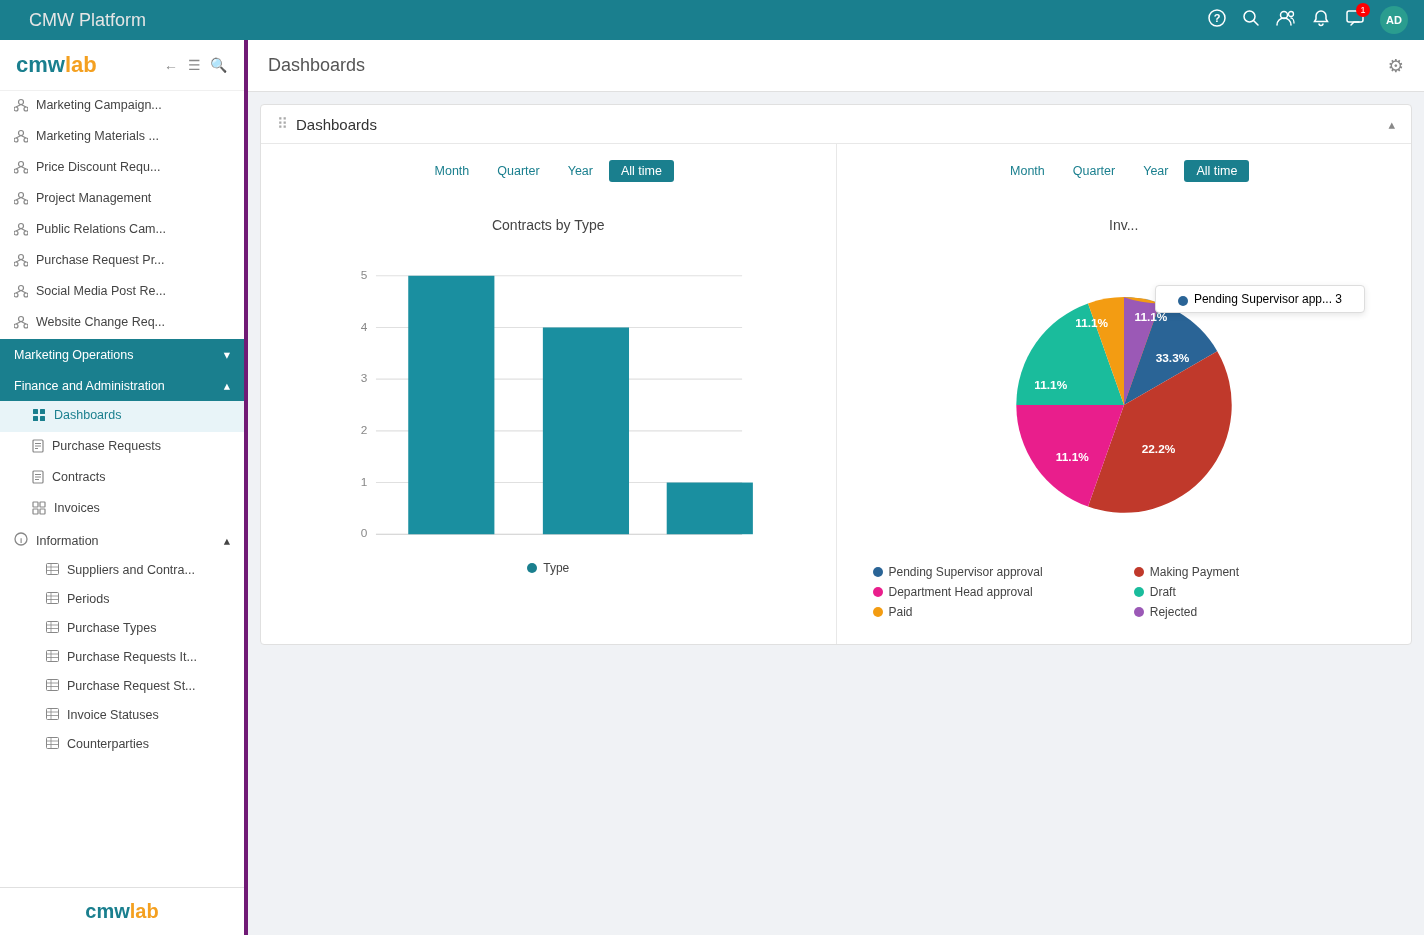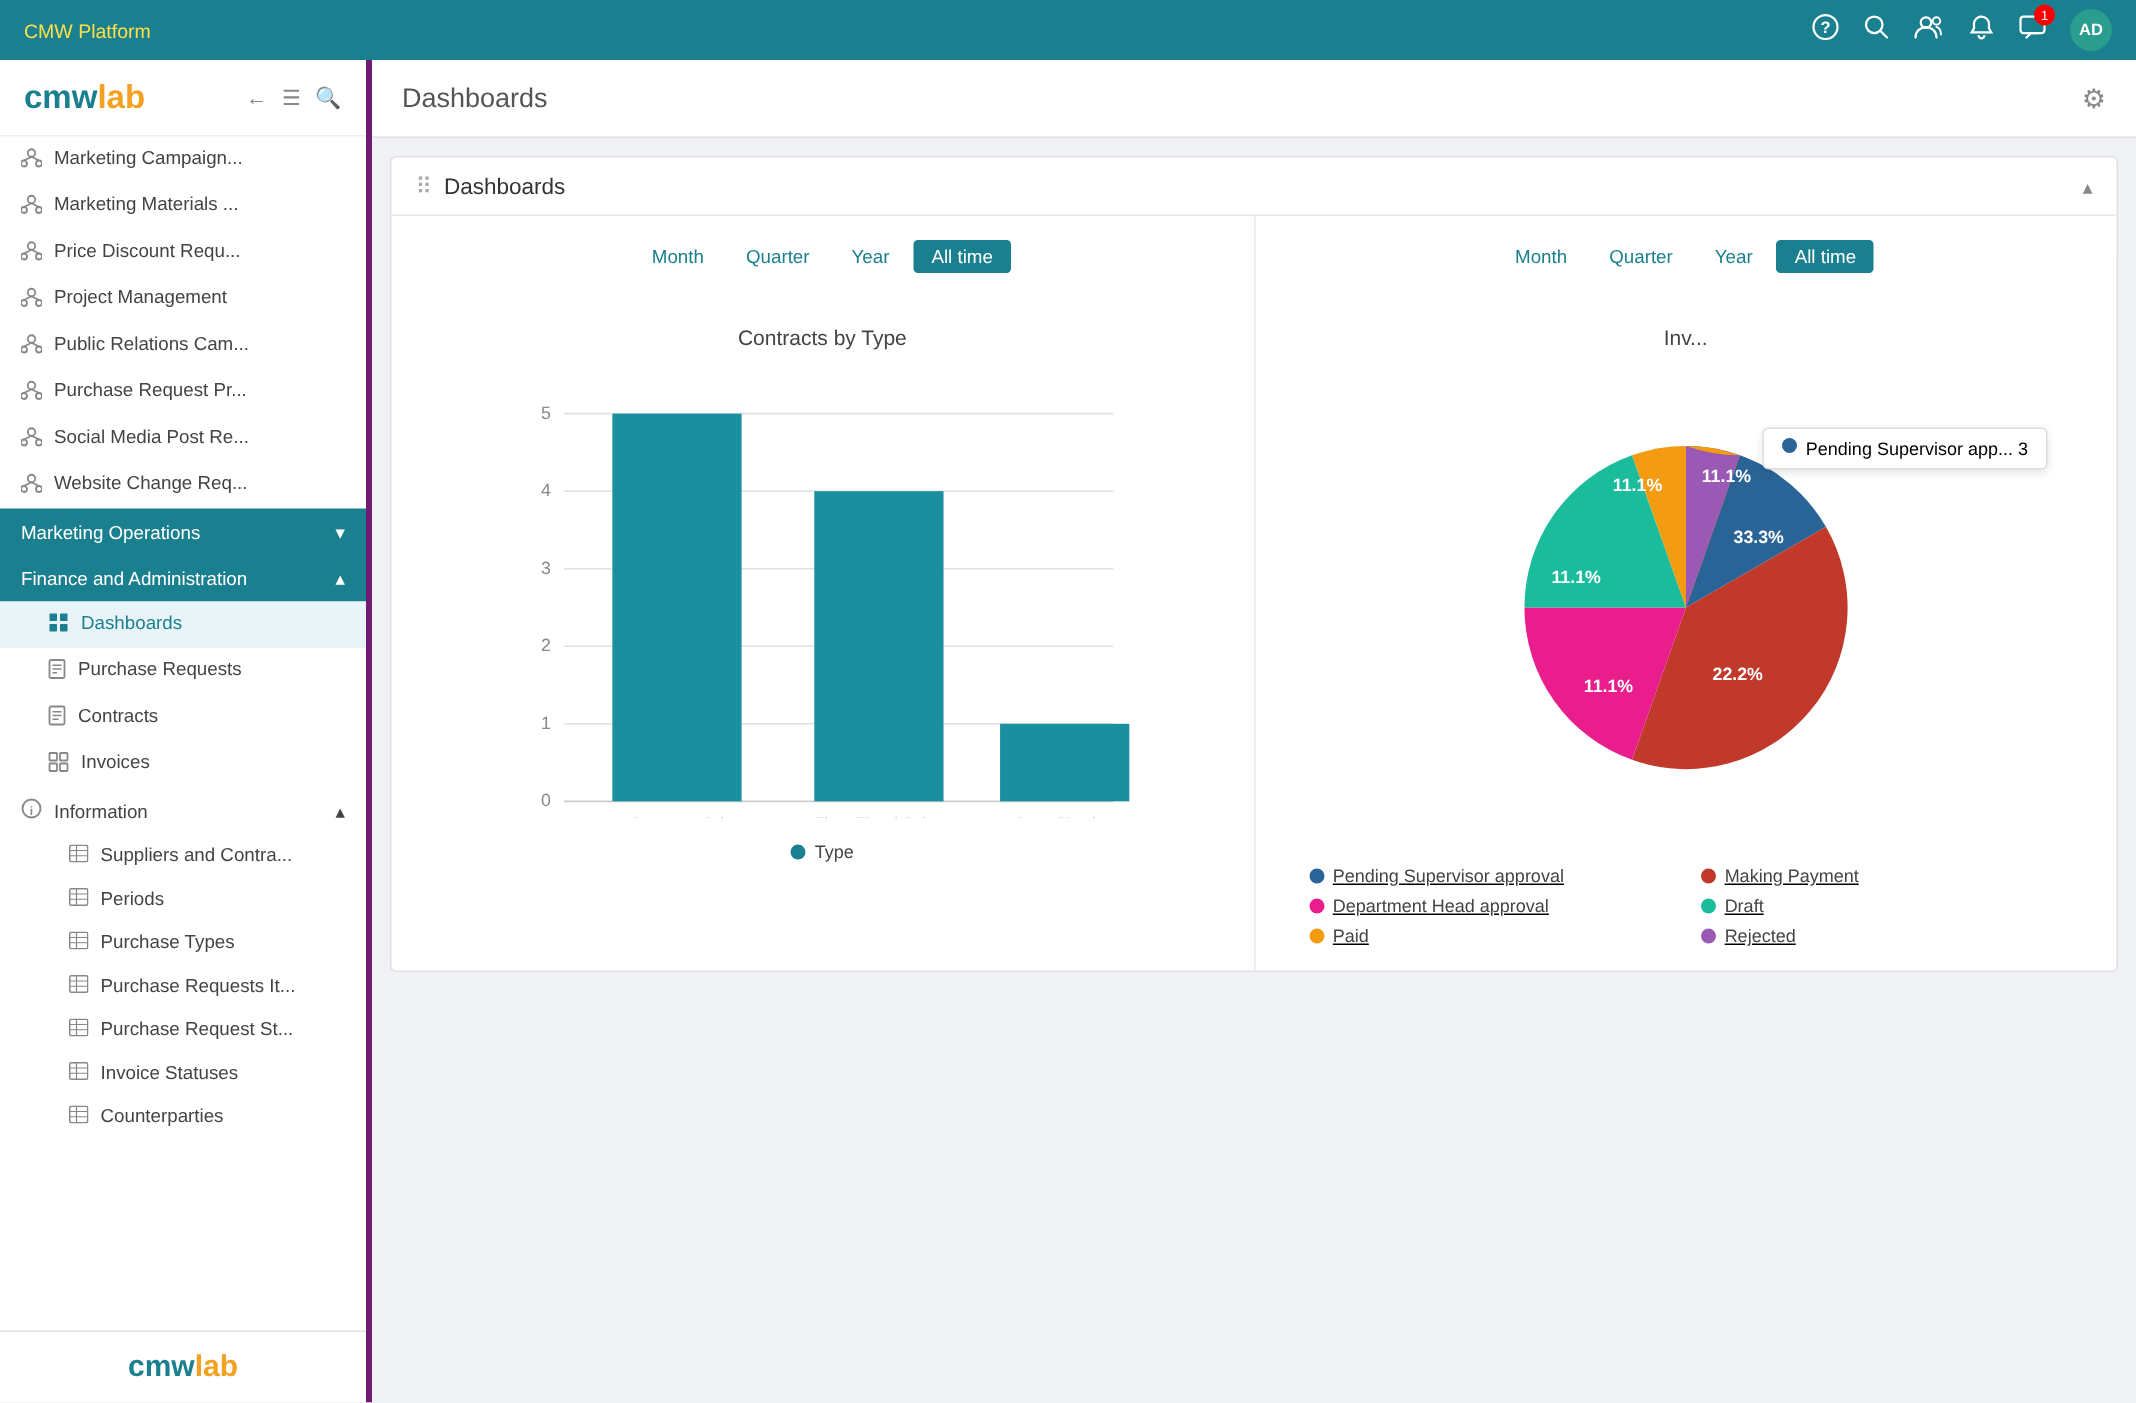--- a/index.html
+++ b/index.html
@@ -7,21 +7,21 @@
 
     
     .top-nav {
       height: 40px;
       background: #1a7f8e;
       display: flex;
       align-items: center;
       padding: 0 16px;
       justify-content: space-between;
     }
-    .top-nav-left { color: #fde047; font-size: 13px; font-weight: 500; }
+    .top-nav-left { color: #e5e5e5; font-size: 18px; font-weight: 500; margin-left: 13px; }
     .top-nav-right { display: flex; align-items: center; gap: 16px; }
     .top-nav-icon { color: white; font-size: 16px; cursor: pointer; position: relative; }
     .notification-badge {
       position: absolute; top: -6px; right: -6px;
       background: red; color: white; font-size: 9px;
       border-radius: 50%; width: 14px; height: 14px;
       display: flex; align-items: center; justify-content: center;
     }
     .avatar {
       width: 28px; height: 28px; border-radius: 50%;
@@ -245,43 +245,42 @@
       align-items: center;
       position: relative;
     }
     .pie-tooltip {
       position: absolute;
       top: 20px;
       right: 30px;
       background: white;
       border: 1px solid #ddd;
       border-radius: 4px;
-      padding: 6px 12px;
+      padding: 6px 22px;
       font-size: 12px;
       display: flex;
-      align-items: flex-start;
+      align-items: flex-end;
       gap: 6px;
       box-shadow: 0 2px 6px rgba(0,0,0,0.1);
       z-index: 10;
     }
     .pie-tooltip-dot { width: 10px; height: 10px; border-radius: 50%; background: #2a6496; }
 
     .pie-svg-container {
       width: 280px;
       height: 280px;
     }
 
     .pie-legend {
-      margin-top: 32px;
+      margin-top: 20px;
       display: grid;
       grid-template-columns: 1fr 1fr;
       gap: 6px 20px;
       width: 100%;
       padding: 0 20px;
-      text-decoration: underline;
     }
     .legend-item {
       display: flex;
       align-items: center;
       gap: 6px;
       font-size: 12px;
       color: #444;
     }
     .legend-dot {
       width: 10px; height: 10px;

